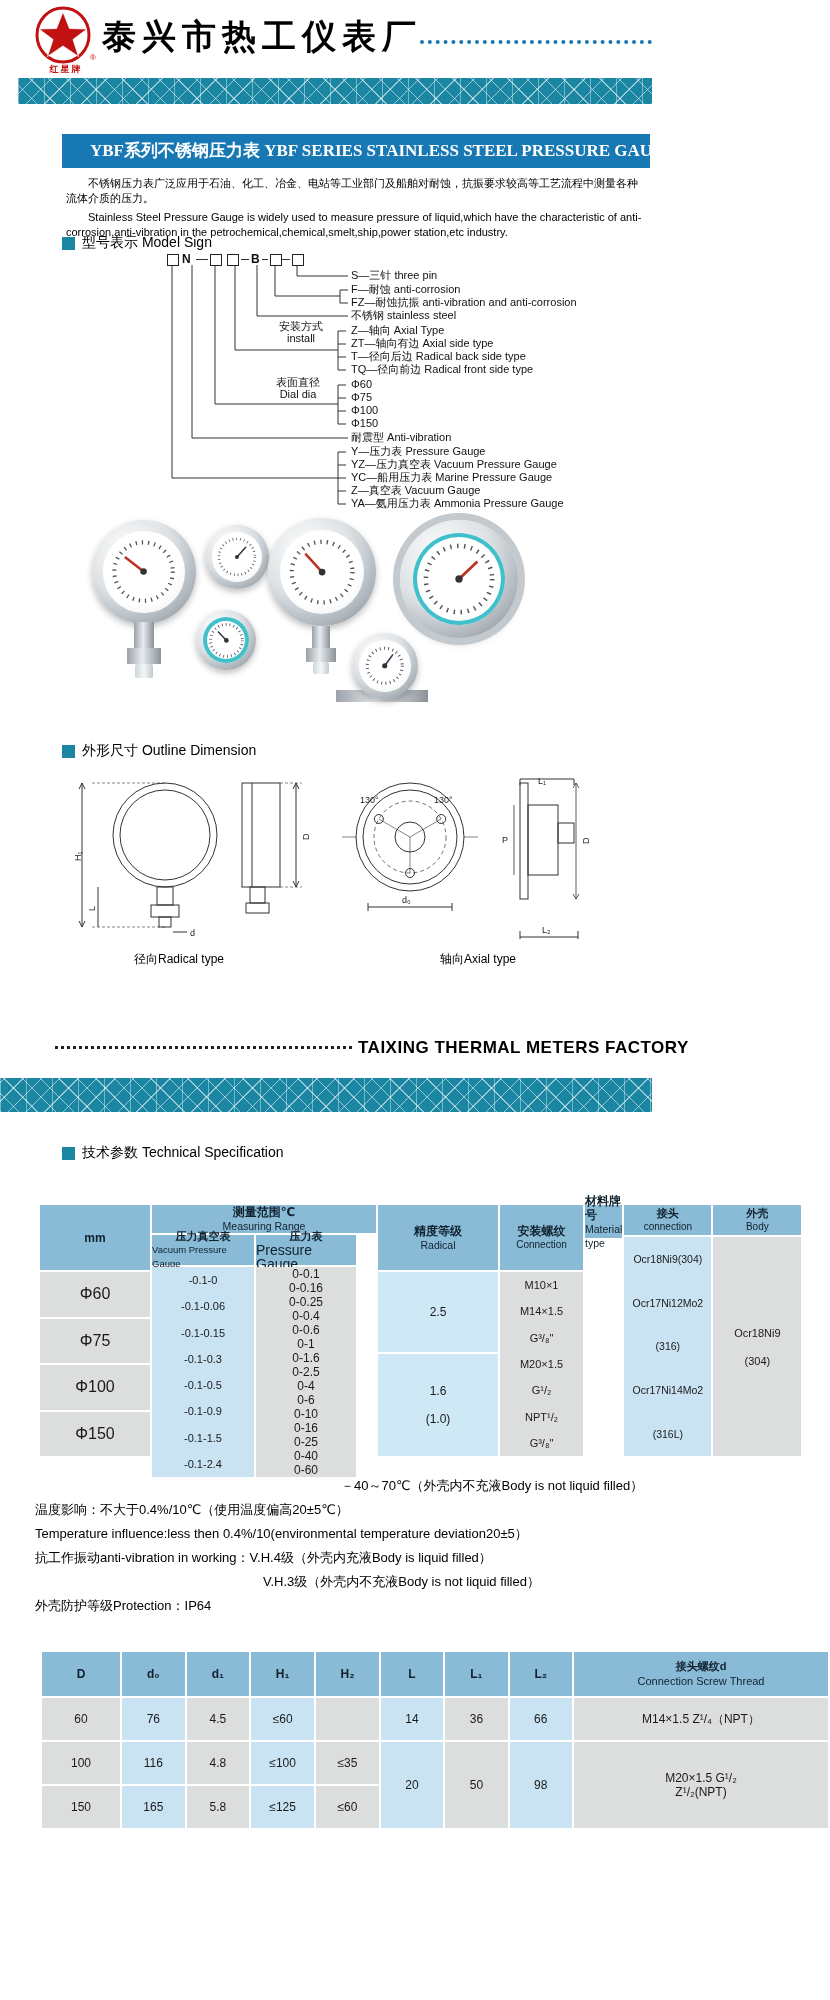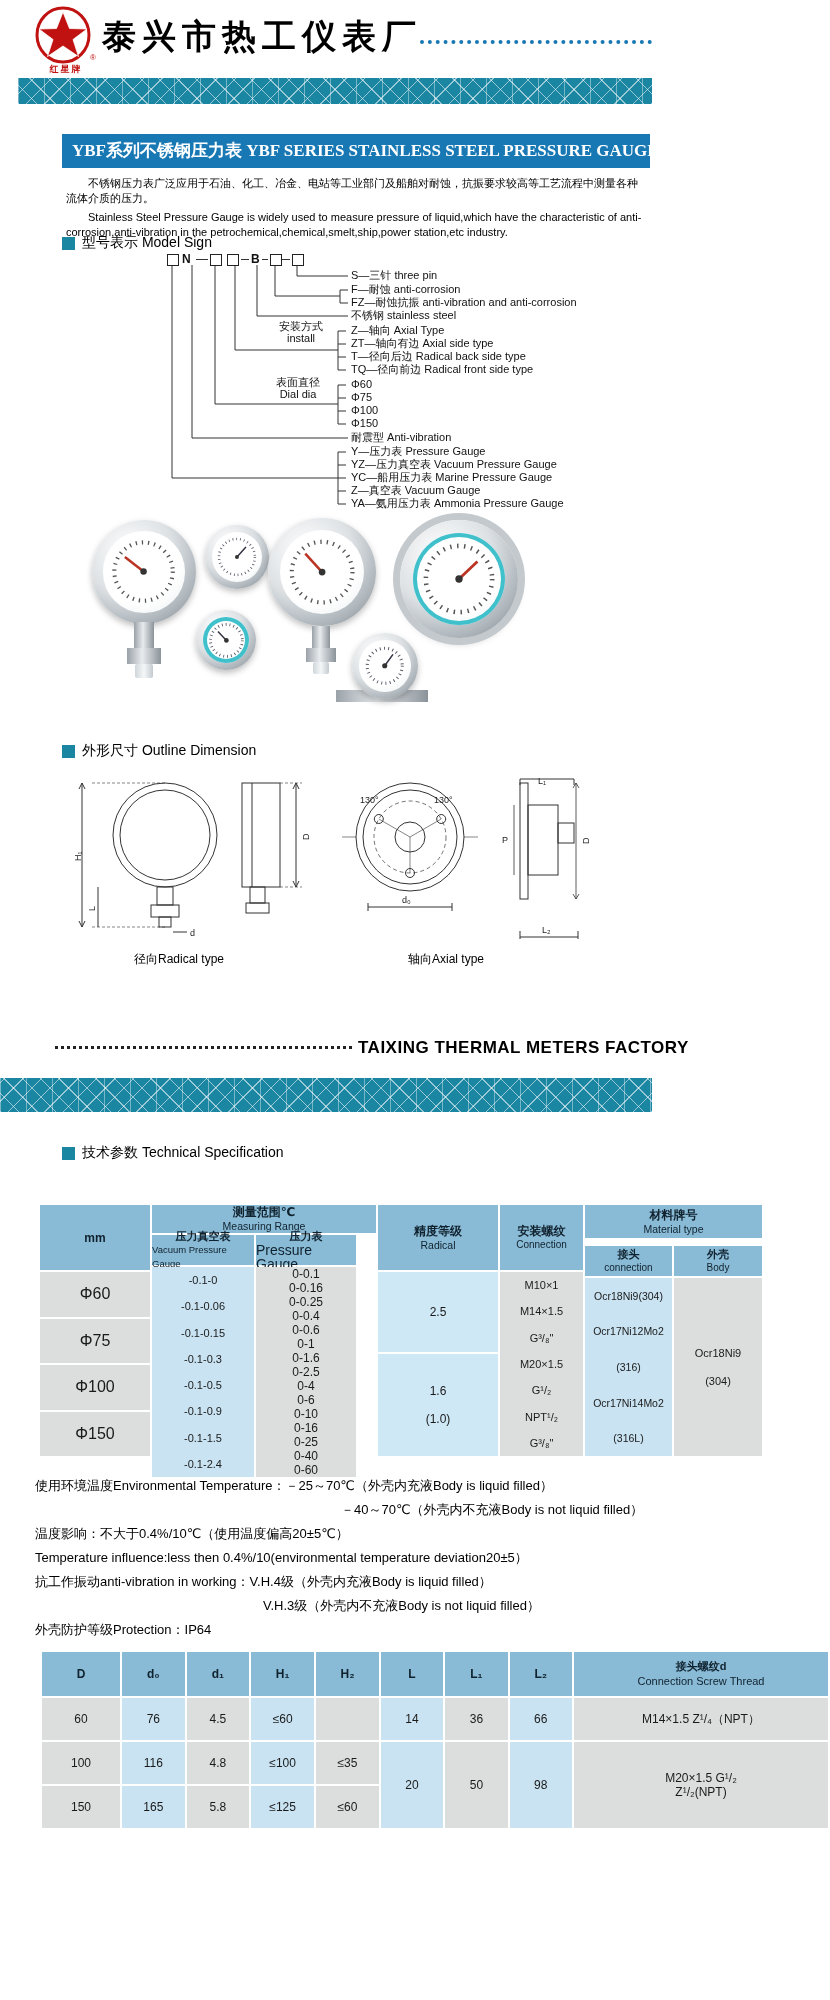--- a/index.html
+++ b/index.html
@@ -16,21 +16,21 @@
   .band{position:absolute;height:26px;background-color:#1a86a2;
     background-image:
       repeating-linear-gradient(45deg,rgba(255,255,255,.55) 0 1px,transparent 1px 13px),
       repeating-linear-gradient(-45deg,rgba(255,255,255,.55) 0 1px,transparent 1px 13px),
       repeating-linear-gradient(90deg,rgba(255,255,255,.4) 0 1px,transparent 1px 26px);}
   .band1{left:18px;top:78px;width:634px;}
   .band2{left:0;top:1078px;width:652px;height:34px;}
 
   .titlebar{position:absolute;left:62px;top:134px;width:588px;height:34px;line-height:34px;
     background:#1878b4;color:#fff;font-family:"Liberation Serif","DejaVu Serif",serif;
-    font-weight:bold;font-size:17px;padding-left:10px;box-sizing:border-box;white-space:nowrap;}
+    font-weight:bold;font-size:17px;padding-left:28px;box-sizing:border-box;white-space:nowrap;}
 
   .intro{position:absolute;left:62px;top:172px;width:590px;font-size:11px;line-height:15px;color:#000;}
   .intro p{margin:4px;text-indent:2em;}
 
   .sec-head{position:absolute;font-size:14px;color:#000;display:flex;align-items:center;gap:7px;}
   .bullet{display:inline-block;width:13px;height:13px;background:#1a86a2;}
 
   
   .ms{position:absolute;left:55px;top:252px;width:620px;height:272px;font-size:11px;}
   .ms .box{position:absolute;width:10px;height:10px;border:1px solid #222;top:2px;}
@@ -279,21 +279,21 @@
       <text x="104" y="28">130°</text>
       <text x="72" y="128">d₀</text>
       <text x="208" y="1" dy="8">L₁</text>
       <text x="252" y="68" transform="rotate(-90 256 65)">D</text>
       <text x="212" y="158">L₂</text>
       <text x="172" y="68">P</text>
     </g>
   </svg>
 
   <div class="caption" style="left:89px;top:951px;width:180px">径向Radical type</div>
-  <div class="caption" style="left:366px;top:951px;width:160px">轴向Axial type</div>
+  <div class="caption" style="left:398px;top:951px;width:160px">轴向Axial type</div>
 
   <div class="banner-dots"></div>
   <div class="banner-text">TAIXING THERMAL METERS FACTORY</div>
   <div class="band band2"></div>
 
   <div class="sec-head" style="left:62px;top:1144px">
     <span class="bullet"></span>
     <span>技术参数 Technical Specification</span>
   </div>
 
@@ -388,21 +388,21 @@
         <span>M10×1</span>
           <span>M14×1.5</span>
         <span>G³/₈"</span>
           <span>M20×1.5</span>
         <span>G¹/₂</span>
           <span>NPT¹/₂</span>
         <span>G³/₈"</span>
       </div>
     </div>
 
-    <div style="width:177px;display:flex;flex-direction:column;gap:8px">
+    <div style="width:177px;display:flex;flex-direction:row;gap:2px">
       <div class="th" style="height:33px">
         <span class="cn">材料牌号</span>
         <span class="en">Material type</span>
       </div>
       <div style="display:flex;gap:2px;flex:1">
         <div class="col" style="width:87px">
           <div class="th" style="height:30px">
             <span class="cn" style="font-size:11px">接头</span>
             <span class="en" style="font-size:10px">connection</span>
           </div>
@@ -422,23 +422,20 @@
           <div class="cell bg-g" style="flex:1;font-size:11px;justify-content:center;gap:16px">
             <span>Ocr18Ni9</span>
             <span>(304)</span>
           </div>
         </div>
       </div>
     </div>
   </div>
 
   <div class="notes">
-    <div>
-      <span>使用环境温度Environmental Temperature：</span><span>－25～70℃（外壳内充液Body is liquid filled）</span>
-    </div>
     <div style="margin-left:306px">－40～70℃（外壳内不充液Body is not liquid filled）</div>
     <div>温度影响：不大于0.4%/10℃（使用温度偏高20±5℃）</div>
     <div>Temperature influence:less then 0.4%/10(environmental temperature deviation20±5）</div>
     <div>
       <span>抗工作振动anti-vibration in working：</span><span>V.H.4级（外壳内充液Body is liquid filled）</span>
     </div>
     <div style="margin-left:228px">V.H.3级（外壳内不充液Body is not liquid filled）</div>
     <div>外壳防护等级Protection：IP64</div>
   </div>
 

